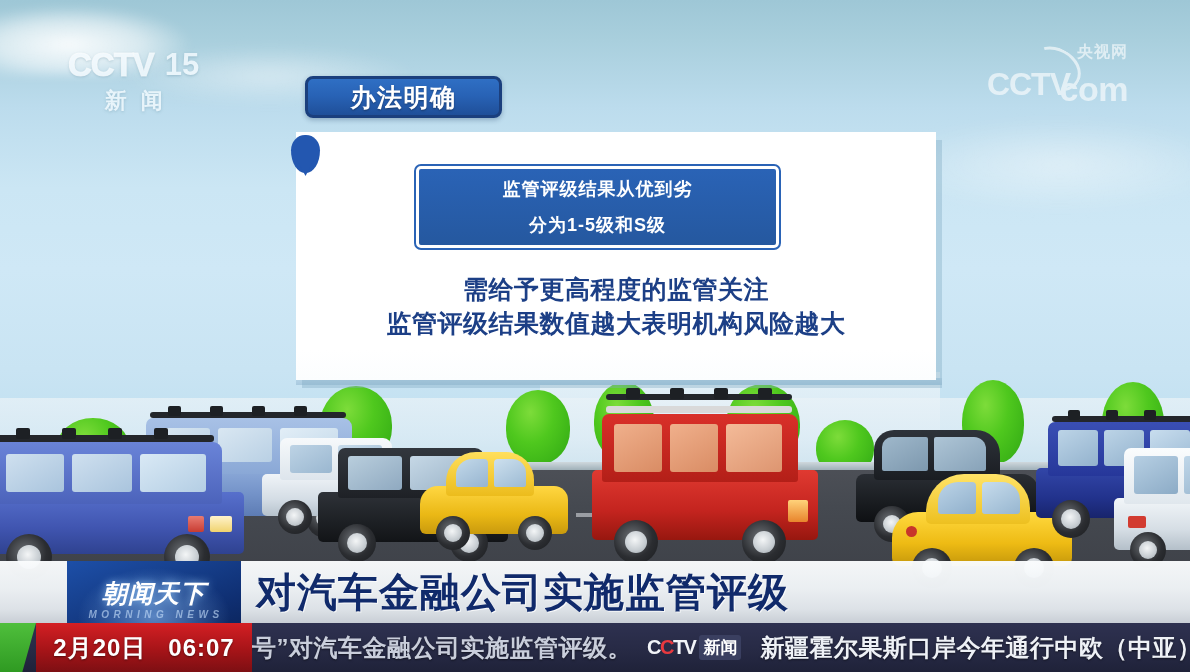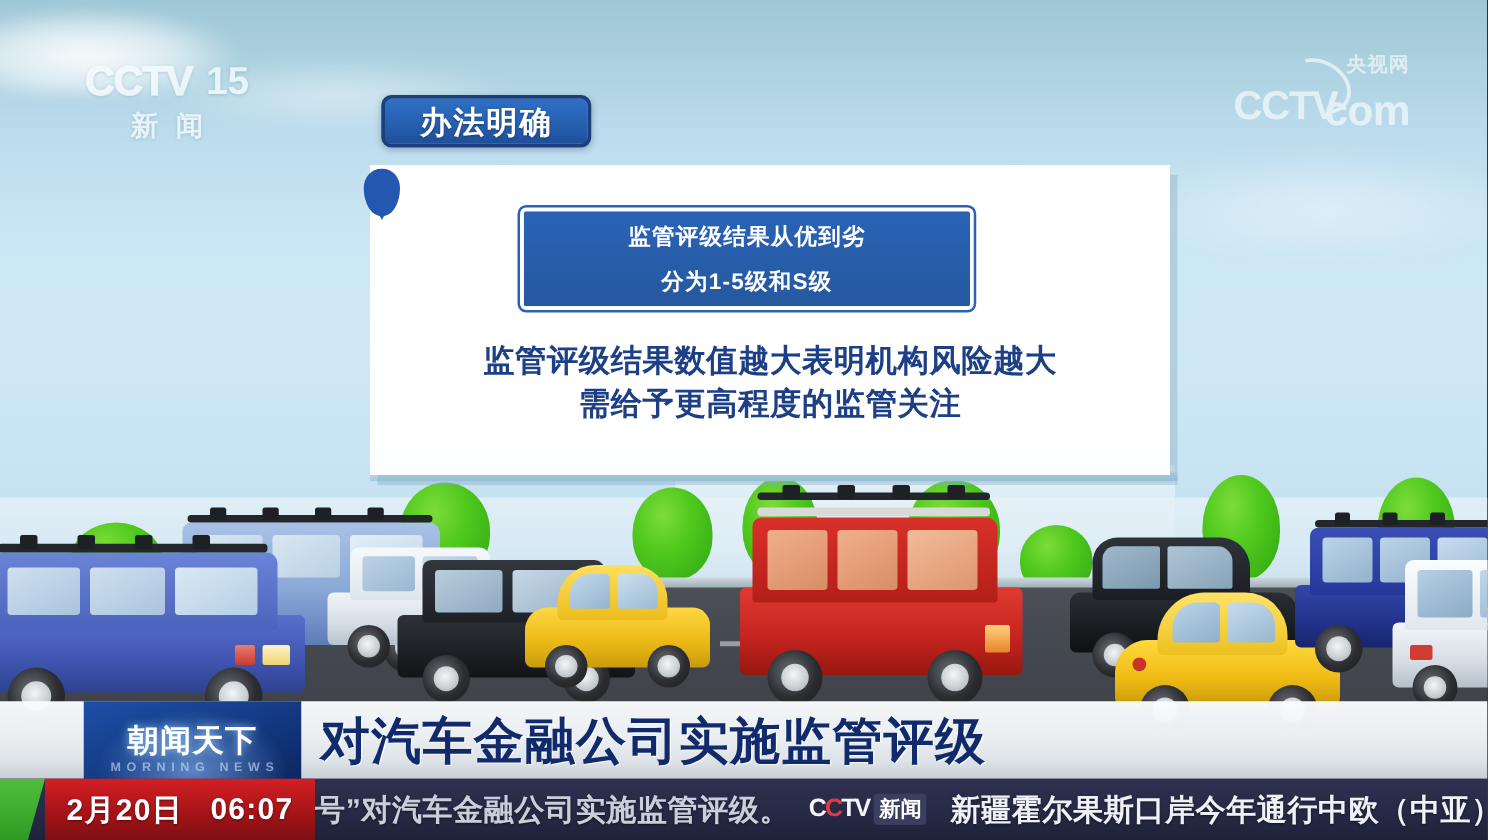--- a/index.html
+++ b/index.html
@@ -112,21 +112,21 @@
     border-radius:50% 50% 50% 50% / 42% 42% 62% 62%;
     transform:rotate(0deg);
   }
   .pin:after {
     content:""; position:absolute; left:6px; top:25px;
     width:17px; height:16px; background:#2357b0;
     clip-path:polygon(0 0, 100% 0, 50% 100%);
   }
 
   .tag {
-    position:absolute; left:305px; top:76px; width:168px; height:42px;
+    position:absolute; left:305px; top:76px; width:197px; height:42px;
     background:linear-gradient(180deg,#2f6fc4 0%, #2862b5 48%, #1f4f99 100%);
     border:3px solid #1b3f7d;
     border-radius:8px;
     display:flex; align-items:center; justify-content:center;
     box-shadow:0 2px 5px rgba(20,50,90,.3);
   }
   .tag-text {
     color:#ffffff; font-size:25px; font-weight:bold; letter-spacing:1.5px;
     text-shadow:0 1px 2px rgba(0,0,0,.35);
   }
@@ -220,20 +220,21 @@
     text-align:right;
   }
 
   .prog {
     position:absolute; left:67px; top:561px; width:174px; height:77px;
     background:
       radial-gradient(ellipse at 50% 72%, rgba(150,200,255,.55) 0%, rgba(30,70,150,0) 62%),
       linear-gradient(160deg,#1d4fa8 0%, #17418f 32%, #0f2f72 70%, #0b2358 100%);
     display:flex; flex-direction:column; align-items:center; justify-content:center;
     overflow:hidden;
+    font-style:italic;
   }
   .prog-cn {
     color:#ffffff; font-size:25px; font-weight:bold; letter-spacing:1px;
     text-shadow:0 0 8px rgba(160,210,255,.85);
     line-height:27px;
   }
   .prog-en {
     color:rgba(198,222,250,.62); font-size:10px; font-weight:bold;
     letter-spacing:4.5px; text-indent:4px; margin-top:2px;
   }
@@ -486,22 +487,22 @@
   <div class="tag">
     <span class="tag-text">办法明确</span>
   </div>
 
   <div class="headbox">
     <div class="headbox-line">监管评级结果从优到劣</div>
     <div class="headbox-line">分为1-5级和S级</div>
   </div>
 
   <div class="bodytext">
+    <div class="bodytext-line">需给予更高程度的监管关注</div>
     <div class="bodytext-line">监管评级结果数值越大表明机构风险越大</div>
-    <div class="bodytext-line">需给予更高程度的监管关注</div>
   </div>
 
 
   <div class="headline-band"></div>
   <div class="headline">对汽车金融公司实施监管评级</div>
 
   <div class="prog">
     <div class="prog-cn">朝闻天下</div>
     <div class="prog-en">MORNING NEWS</div>
   </div>

